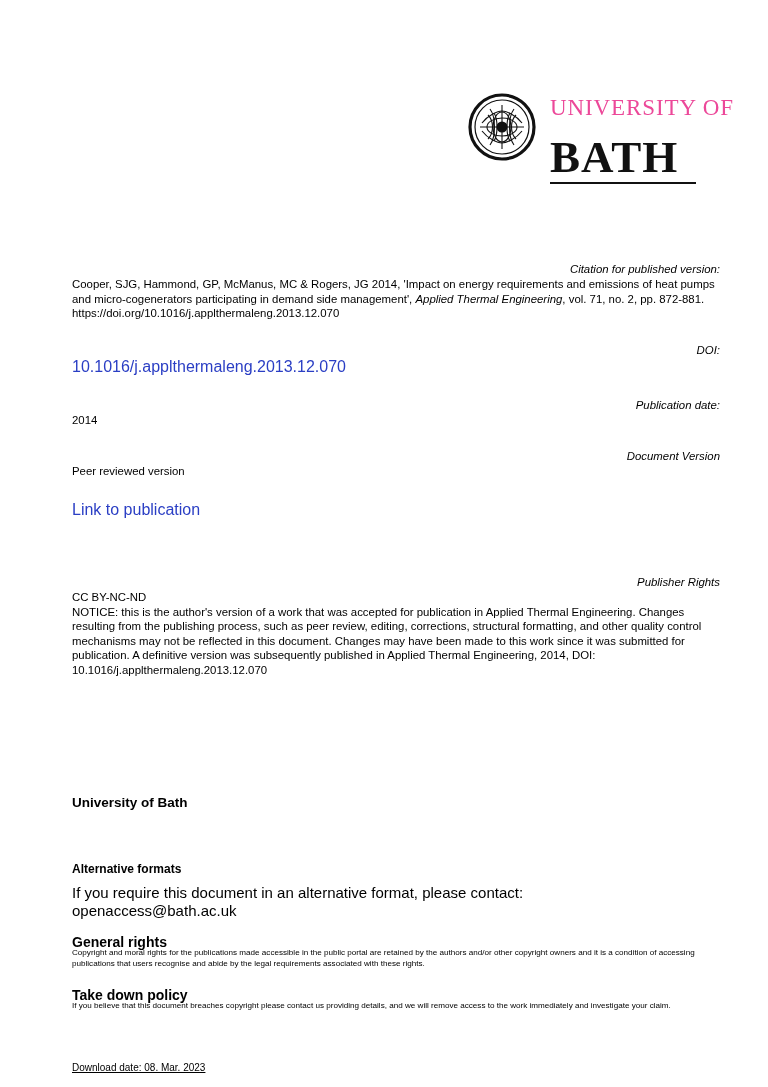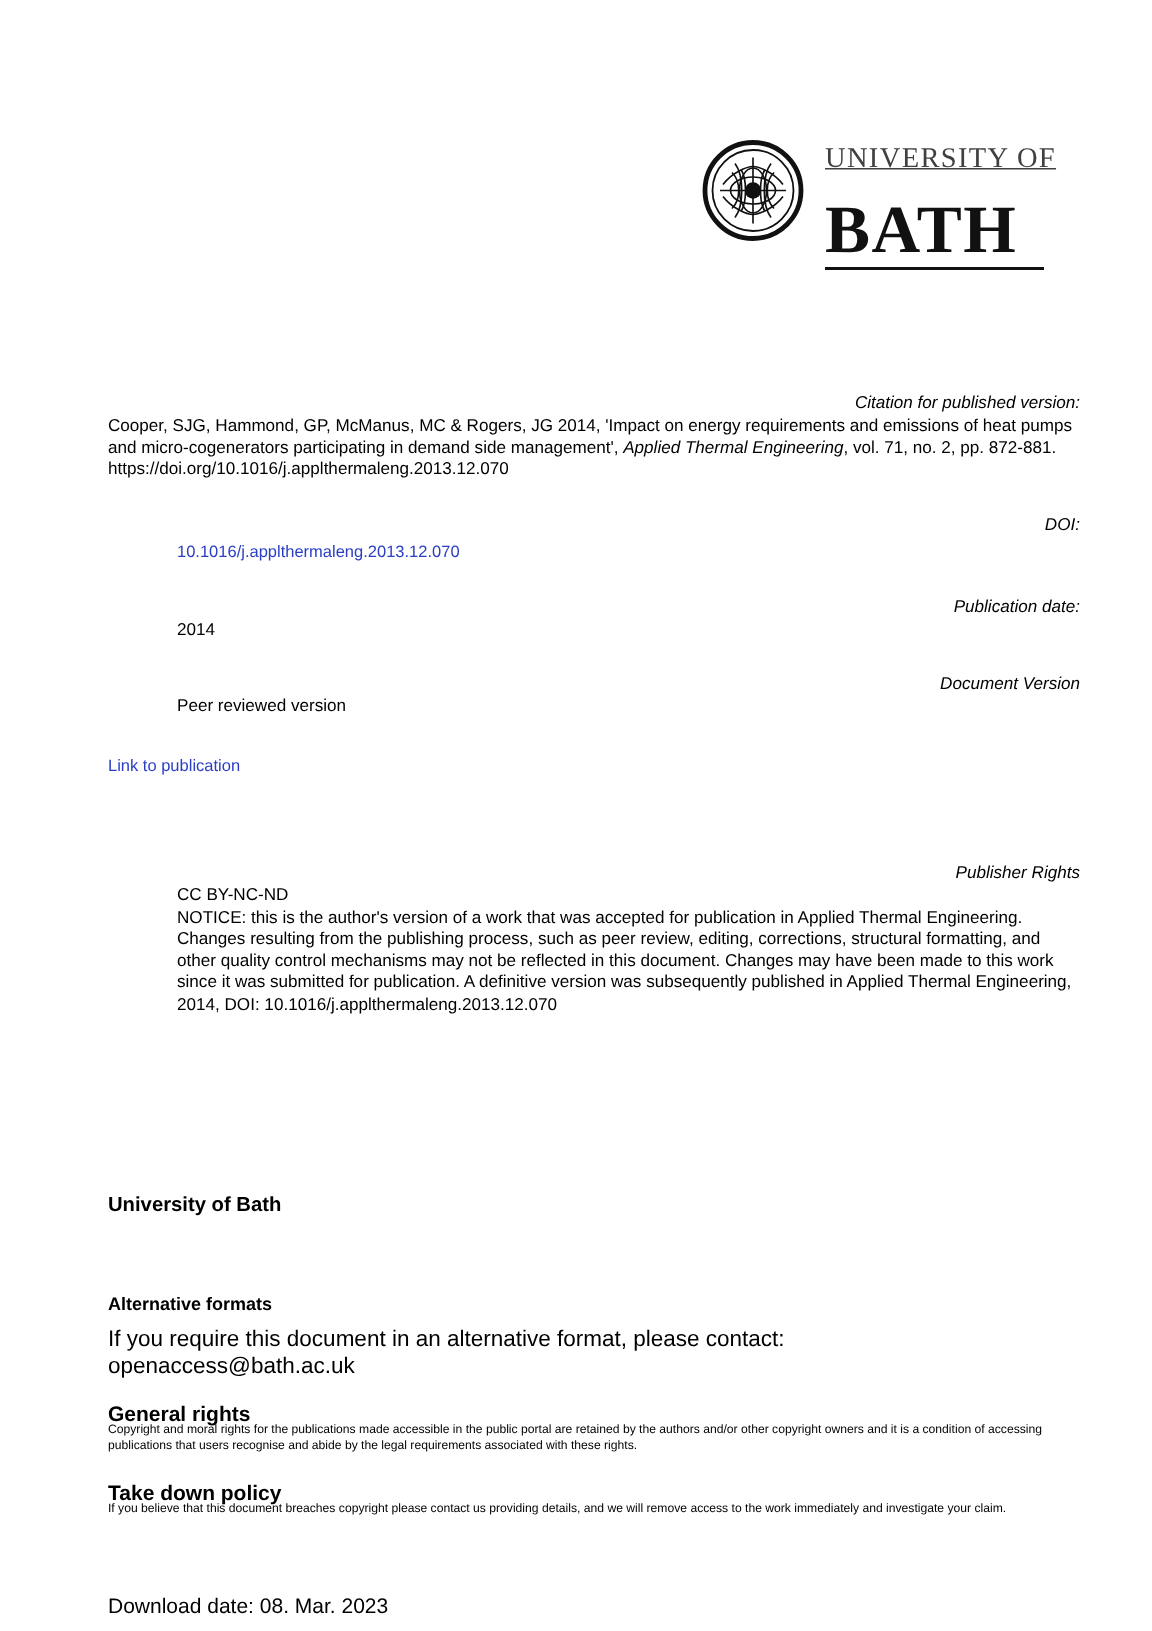--- a/index.html
+++ b/index.html
@@ -38,26 +38,25 @@
     height: 68px;
   }
   .logo-text {
     position: absolute;
     left: 82px;
     top: 4px;
     width: 146px;
   }
   .logo-univ {
     font-family: "Liberation Serif", serif;
-    font-size: 19px;
+    font-size: 23px;
     letter-spacing: 0.9px;
-    color: #404040;
+    color: #ec4899;
     line-height: 1;
     white-space: nowrap;
-    text-decoration: underline;
   }
   .logo-bath {
     font-family: "Liberation Serif", serif;
     font-size: 45px;
     font-weight: 700;
     letter-spacing: 1px;
     color: #111;
     line-height: 1.02;
     margin-top: 16px;
   }
@@ -84,28 +83,28 @@
     text-align: right;
   }
   .txt {
     font-size: 11.4px;
     line-height: 14.6px;
     color: #000;
   }
   .txt .it { font-style: italic; }
 
   .link {
-    font-size: 11px;
+    font-size: 16px;
     line-height: 15px;
     color: #2a3ec4;
     text-decoration: none;
     cursor: pointer;
   }
 
-  .sec { margin-bottom: 0; margin-left: 46px; }
+  .sec { margin-bottom: 0; }
   .gap-md { height: 22px; }
 
   .citation-block { margin-bottom: 0; }
 
   
   .uni-name {
     position: absolute;
     left: 72px;
     top: 795px;
     font-size: 13.5px;
@@ -156,22 +155,23 @@
   .takedown-block {
     position: absolute;
     left: 72px;
     top: 990px;
     width: 648px;
   }
   .download-date {
     position: absolute;
     left: 72px;
     top: 1062px;
-    font-size: 14px;
-    color: #000;
+    font-size: 10px;
+    color: #000;
+    text-decoration: underline;
   }
 </style>
 </head>
 <body>
 
 <div class="page">
 
   <div class="logo-block">
     <div class="logo-mark">
       <svg width="68" height="68" viewBox="0 0 68 68" xmlns="http://www.w3.org/2000/svg">

